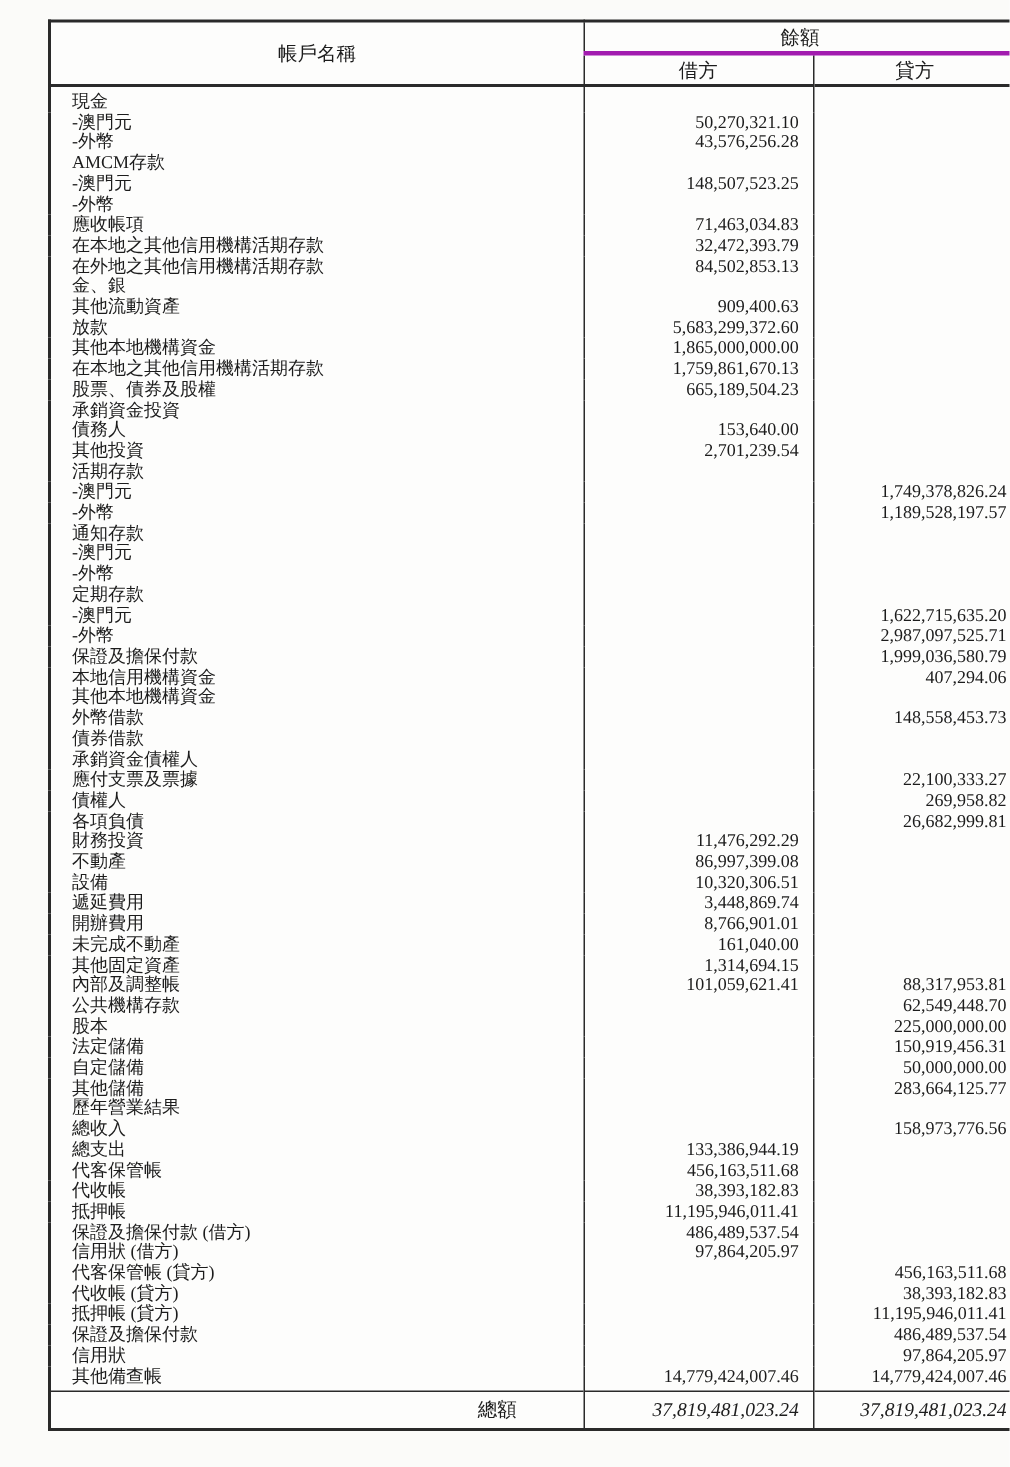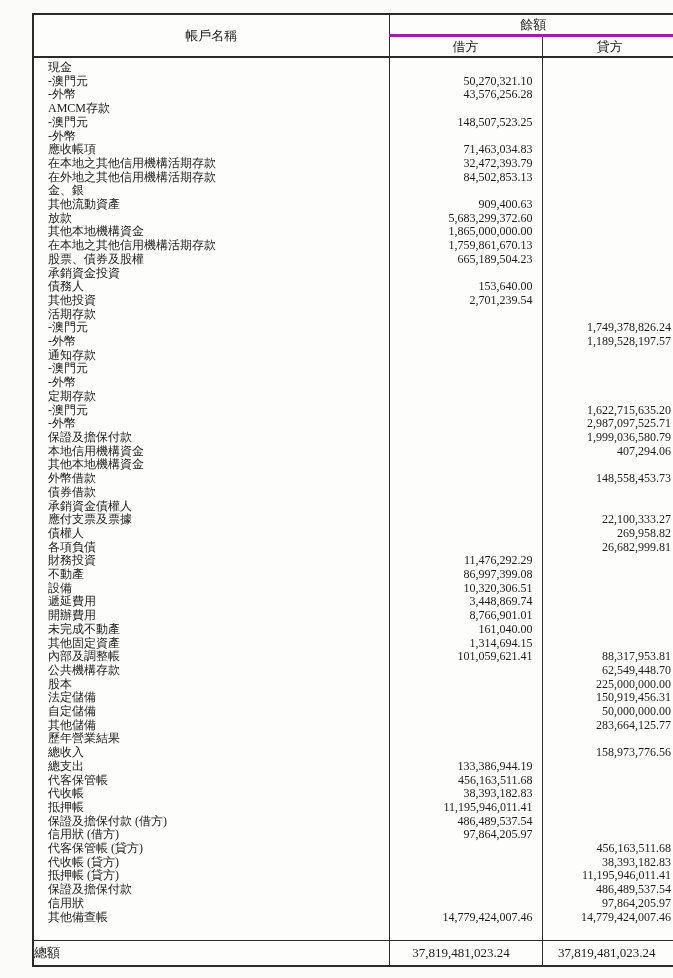--- a/index.html
+++ b/index.html
@@ -57,33 +57,34 @@
   }
   tbody td.name{padding-left:14px;}
   tbody td.name.indent{}
   tbody td.amount{
     text-align:right;
     font-family:"Liberation Serif","DejaVu Serif",serif;
   }
   td.debit{border-left:1px solid #2a2a2a;padding-right:9px;}
   td.credit{border-left:1px solid #2a2a2a;padding-right:6px;}
   tbody tr:first-child td{padding-top:3px;margin-left:28px;}
-  tbody tr:last-child td{padding-bottom:16px;}
+  tbody tr:last-child td{padding-bottom:3px;}
 
   tfoot td{
     border-top:1px solid #2a2a2a;
     font-size:13px;
     height:24px;
     padding:0;
     vertical-align:middle;
   }
   tfoot td.total-label{
+    text-align:right;
     padding-right:44px;
   }
-  tfoot td.amount{text-align:center;}
+  tfoot td.amount{text-align:right;font-style:italic;}
 </style>
 </head>
 <body>
 
 <div class="sheet">
   <table class="tb">
     <colgroup>
       <col class="c-name">
       <col class="c-debit">
       <col class="c-credit">

